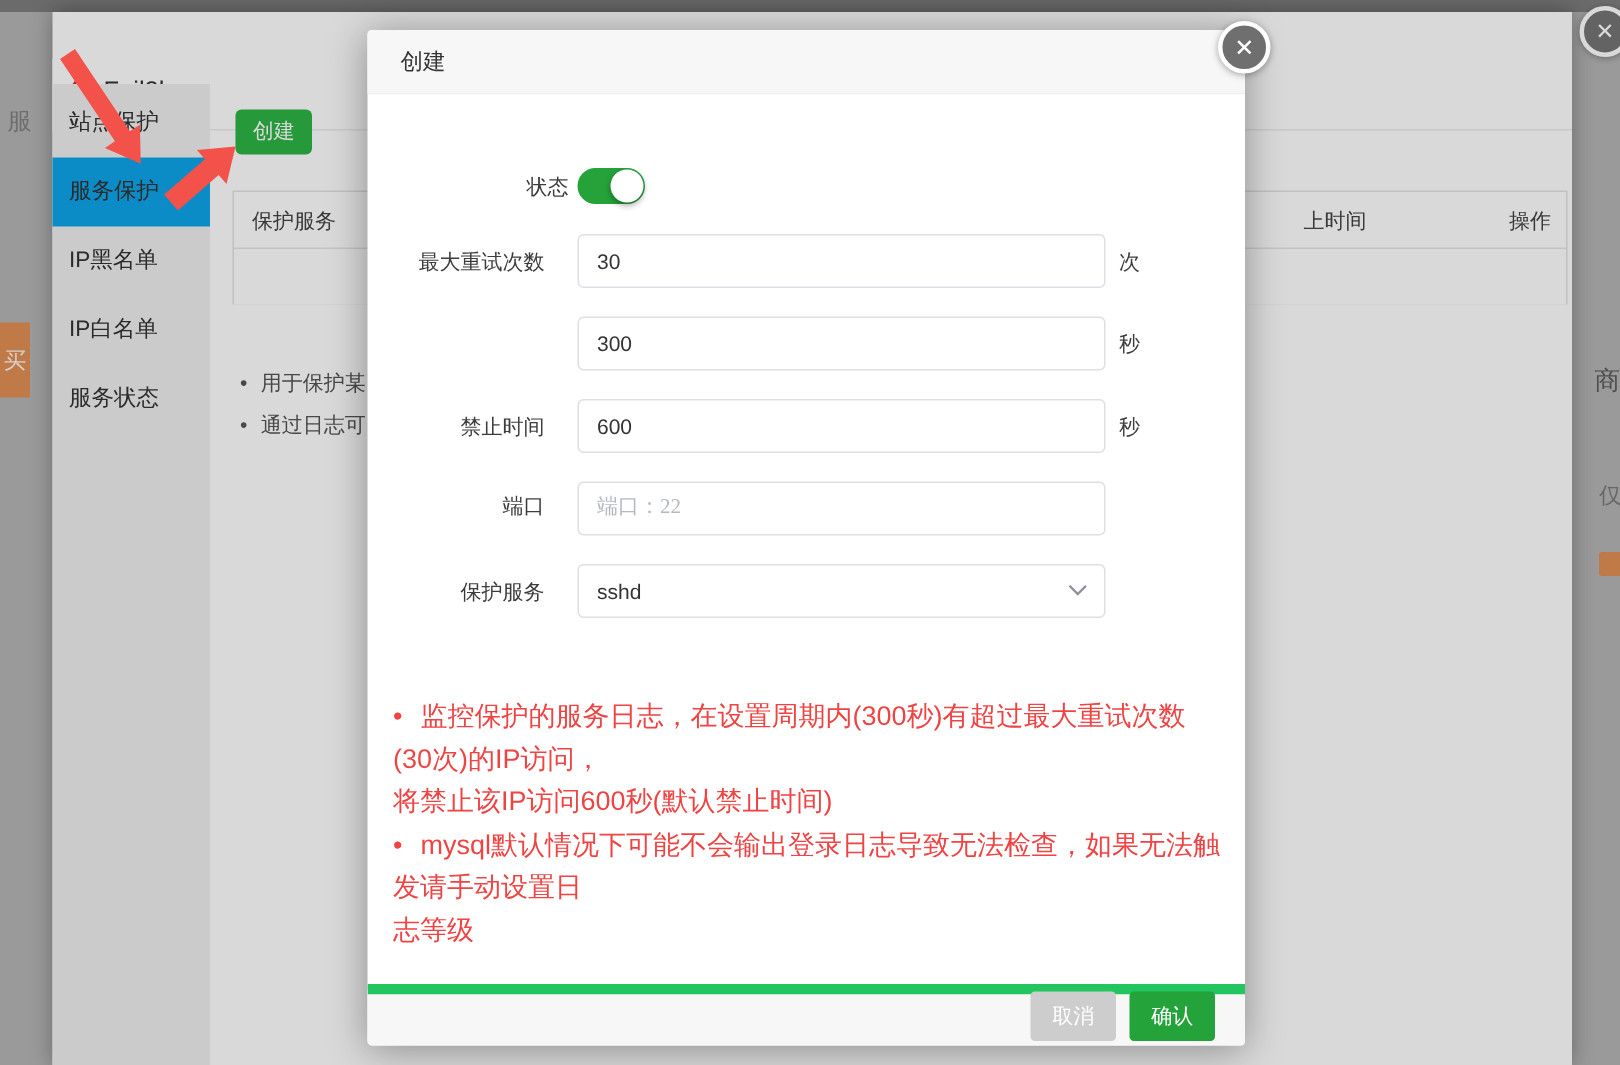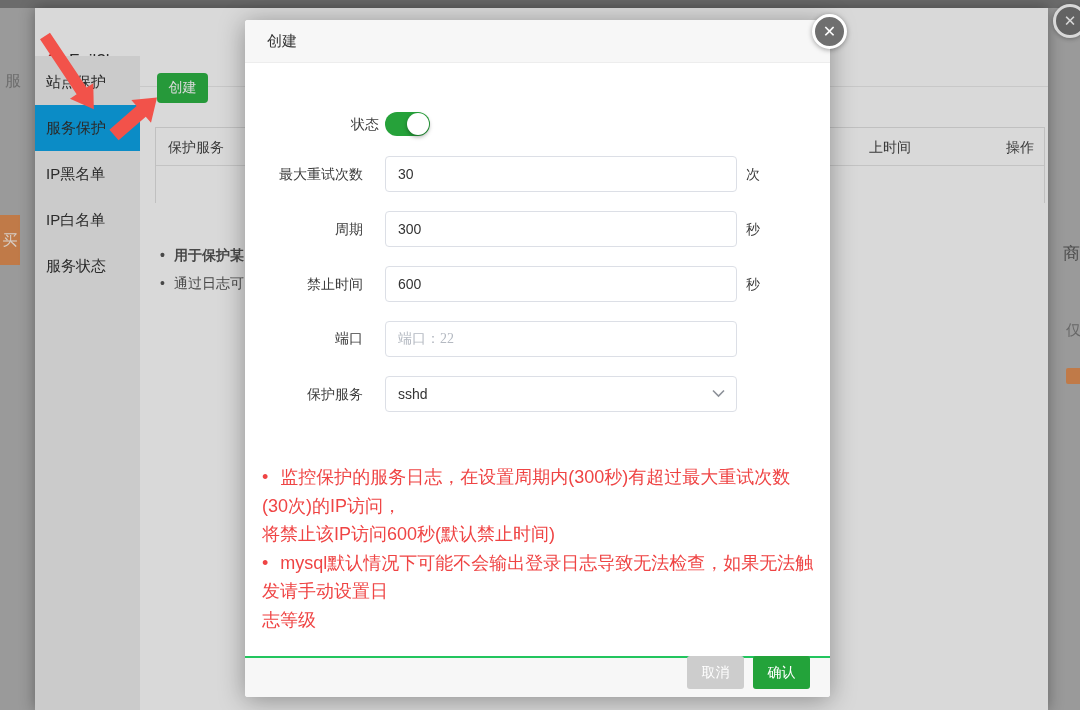--- a/index.html
+++ b/index.html
@@ -52,21 +52,21 @@
     background:#2db445; color:#fff; font-size:14px; border:none; border-radius:4px; cursor:pointer;
   }
   .win-table { position:absolute; left:120px; top:119px; width:890px; height:76px; border:1px solid #e2e2e2; background:#fff; }
   .win-thead { position:relative; height:38px; border-bottom:1px solid #e6e6e6; font-size:14px; color:#444; }
   .th-service { position:absolute; left:12px; top:11px; }
   .th-time { position:absolute; left:713px; top:11px; }
   .th-action { position:absolute; right:10px; top:11px; }
   .win-row { height:37px; background:#fff; }
   .win-tip { position:absolute; font-size:14px; color:#555; }
   .win-tip::before { content:"•"; margin-right:9px; color:#555; }
-  .win-tip-1 { left:125px; top:239px;font-weight:bold; }
+  .win-tip-1 { left:125px; top:239px; }
   .win-tip-2 { left:125px; top:267px; }
 
   
   .overlay2 { position:absolute; left:0; top:0; width:1080px; height:710px; background:rgba(0,0,0,.15); z-index:30; }
 
   
   .modal {
     position:absolute; left:245px; top:20px; width:585px; height:677px;
     background:#fff; border-radius:3px; z-index:40; box-shadow:0 3px 26px rgba(0,0,0,.35);
   }
@@ -105,21 +105,21 @@
     font-size:14px; color:#333; line-height:34px; padding:0 12px; cursor:pointer;
   }
   .fselect .chev { position:absolute; right:11px; top:12px; }
 
   .modal-tips { position:absolute; left:17px; top:443px; width:552px; font-size:18px; color:#ef4444; }
   .tip-line { line-height:28.5px; }
   .tip-line.bullet::before { content:"•"; margin-right:12px; }
 
   .modal-footer {
     position:absolute; left:0; top:636px; width:100%; height:41px;
-    background:#f7f7f7; border-top:2px solid #22c55e; border-radius:0 0 3px 3px;
+    background:#f7f7f7; border-top:7px solid #22c55e; border-radius:0 0 3px 3px;
   }
   .btn-cancel, .btn-confirm {
     position:absolute; top:-2px; width:57px; height:33px; border:none; border-radius:3px;
     color:#fff; font-size:14px; font-family:inherit; cursor:pointer;
   }
   .btn-cancel { left:442px; background:#cdcdcd; }
   .btn-confirm { left:508px; background:#23a33a; }
 
   .arrows { position:absolute; left:0; top:0; width:1080px; height:710px; z-index:50; pointer-events:none; }
 </style>
@@ -186,21 +186,20 @@
     </div>
   </div>
 
   <div class="frow row-retry">
     <label class="flabel">最大重试次数</label>
     <input class="finput" value="30" style="">
     <span class="fsuffix">次</span>
   </div>
 
   <div class="frow row-cycle">
-    <label class="flabel">周期</label>
     <input class="finput" value="300" style="">
     <span class="fsuffix">秒</span>
   </div>
 
   <div class="frow row-bantime">
     <label class="flabel">禁止时间</label>
     <input class="finput" value="600" style="">
     <span class="fsuffix">秒</span>
   </div>
 

